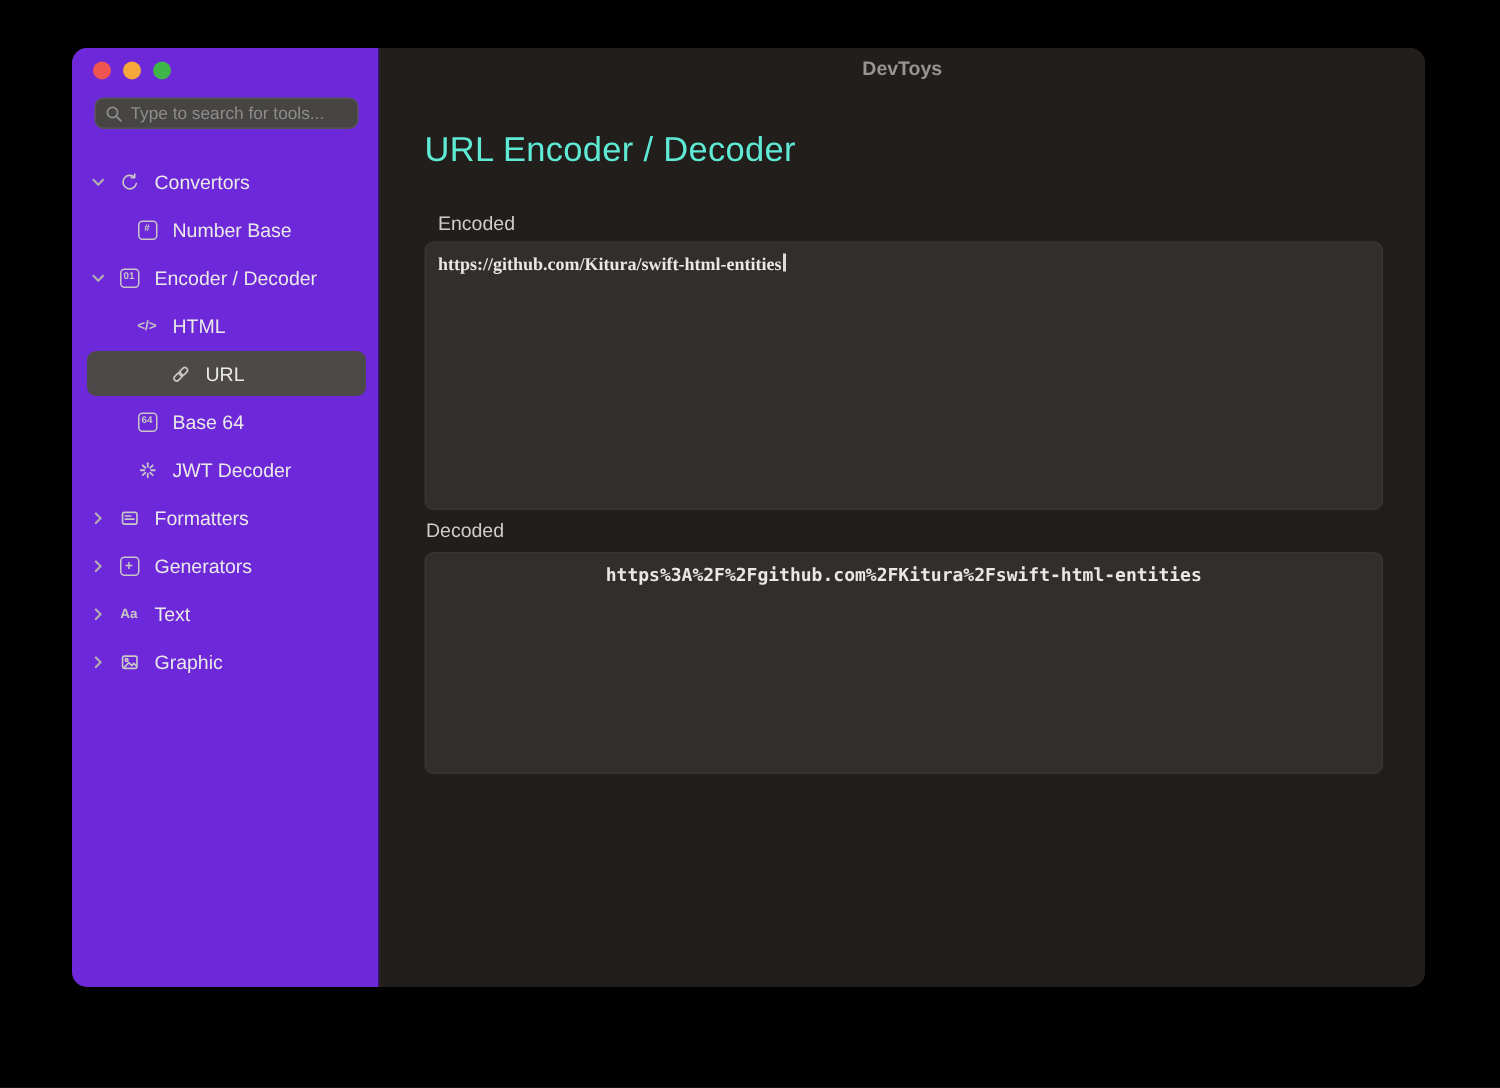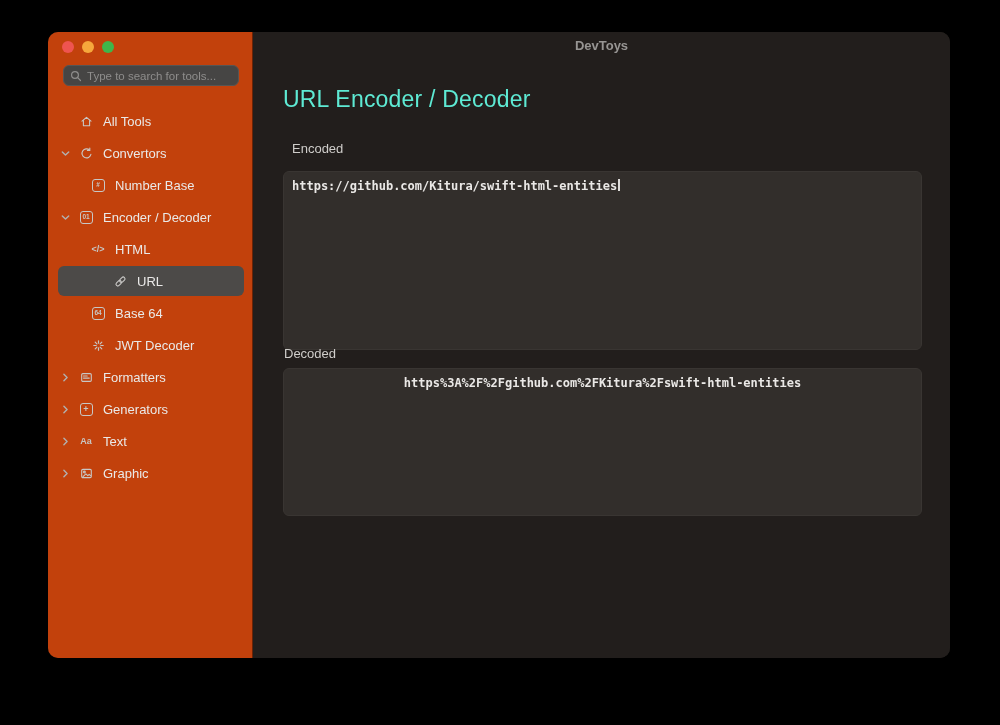--- a/index.html
+++ b/index.html
@@ -8,21 +8,21 @@
     font-family:"Liberation Sans",sans-serif;
     -webkit-font-smoothing:antialiased;
   }
   .window{
     position:absolute;left:48px;top:32px;width:902px;height:626px;
     border-radius:10px;overflow:hidden;display:flex;
     background:#221e1c;box-shadow:0 14px 40px rgba(0,0,0,.6);
   }
   
   .sidebar{
-    position:relative;width:205px;flex:0 0 205px;background:#c2410c;
+    position:relative;width:205px;flex:0 0 205px;background:#6d28d9;
     border-right:1px solid rgba(0,0,0,.45);box-sizing:border-box;
   }
   .traffic{position:absolute;top:9px;left:14px;display:flex;gap:8px;}
   .dot{width:12px;height:12px;border-radius:50%;display:inline-block;}
   .dot.red{background:#ee5450;}
   .dot.yellow{background:#f6a73c;}
   .dot.green{background:#3fb54a;}
   .search{
     position:absolute;top:33px;left:15px;right:13px;height:21px;
     background:#464544;border:1px solid #565554;border-radius:6px;
@@ -67,21 +67,21 @@
   .field-label{position:absolute;left:31px;font-size:13px;color:#cfcdca;}
   .label-encoded{top:109px;margin-left:8px;}
   .label-decoded{top:314px;}
   .editor{
     position:absolute;left:30px;right:28px;border-radius:6px;
     background:#322e2b;border:1px solid #393532;box-sizing:border-box;
     padding:6px 8px;font-family:"DejaVu Sans Mono",monospace;
     font-size:12px;font-weight:700;color:#eae8e6;line-height:16px;
     white-space:pre-wrap;word-break:break-all;cursor:text;
   }
-  .editor-encoded{top:139px;height:179px;}
+  .editor-encoded{top:129px;height:179px;font-family:Liberation Serif, serif;}
   .editor-decoded{top:336px;height:148px;text-align:center;}
   .caret{
     display:inline-block;width:1.5px;height:12px;background:#dddbd9;
     margin-left:1px;vertical-align:-1px;
   }
 </style>
 </head>
 <body>
 
 <div class="window">
@@ -96,30 +96,20 @@
       <span style="display:flex;">
         <svg width="12" height="12" viewBox="0 0 12 12" fill="none" stroke="currentColor" stroke-width="1.2" stroke-linecap="round">
           <circle cx="5" cy="5" r="3.4"></circle>
             <line x1="7.7" y1="7.7" x2="10.5" y2="10.5"></line>
         </svg>
       </span>
       <input type="text" placeholder="Type to search for tools..." style="">
     </div>
     <nav class="nav" id="nav">
         <div class="row">
-          <span class="chev"></span>
-          <span class="ico">
-            <svg width="13" height="13" viewBox="0 0 13 13" fill="none" stroke="currentColor" stroke-width="1.1" stroke-linecap="round" stroke-linejoin="round">
-              <path d="M2 6.2 L6.5 2.3 L11 6.2"></path>
-              <path d="M3.4 5.5 V10.7 H9.6 V5.5"></path>
-            </svg>
-          </span>
-          <span class="lbl">All Tools</span>
-        </div>
-        <div class="row">
           <span class="chev">
             <svg width="11" height="11" viewBox="0 0 11 11" fill="none" stroke="currentColor" stroke-width="1.4" stroke-linecap="round" stroke-linejoin="round">
               <polyline points="2.3,3.9 5.5,7.1 8.7,3.9"></polyline>
             </svg>
           </span>
           <span class="ico">
             <svg width="13" height="13" viewBox="0 0 13 13" fill="none" stroke="currentColor" stroke-width="1.1" stroke-linecap="round" stroke-linejoin="round">
               <path d="M10.9 7.4 A4.5 4.5 0 1 1 9.6 3.1"></path>
               <polyline points="9.8,1 9.8,3.4 7.4,3.4"></polyline>
             </svg>

